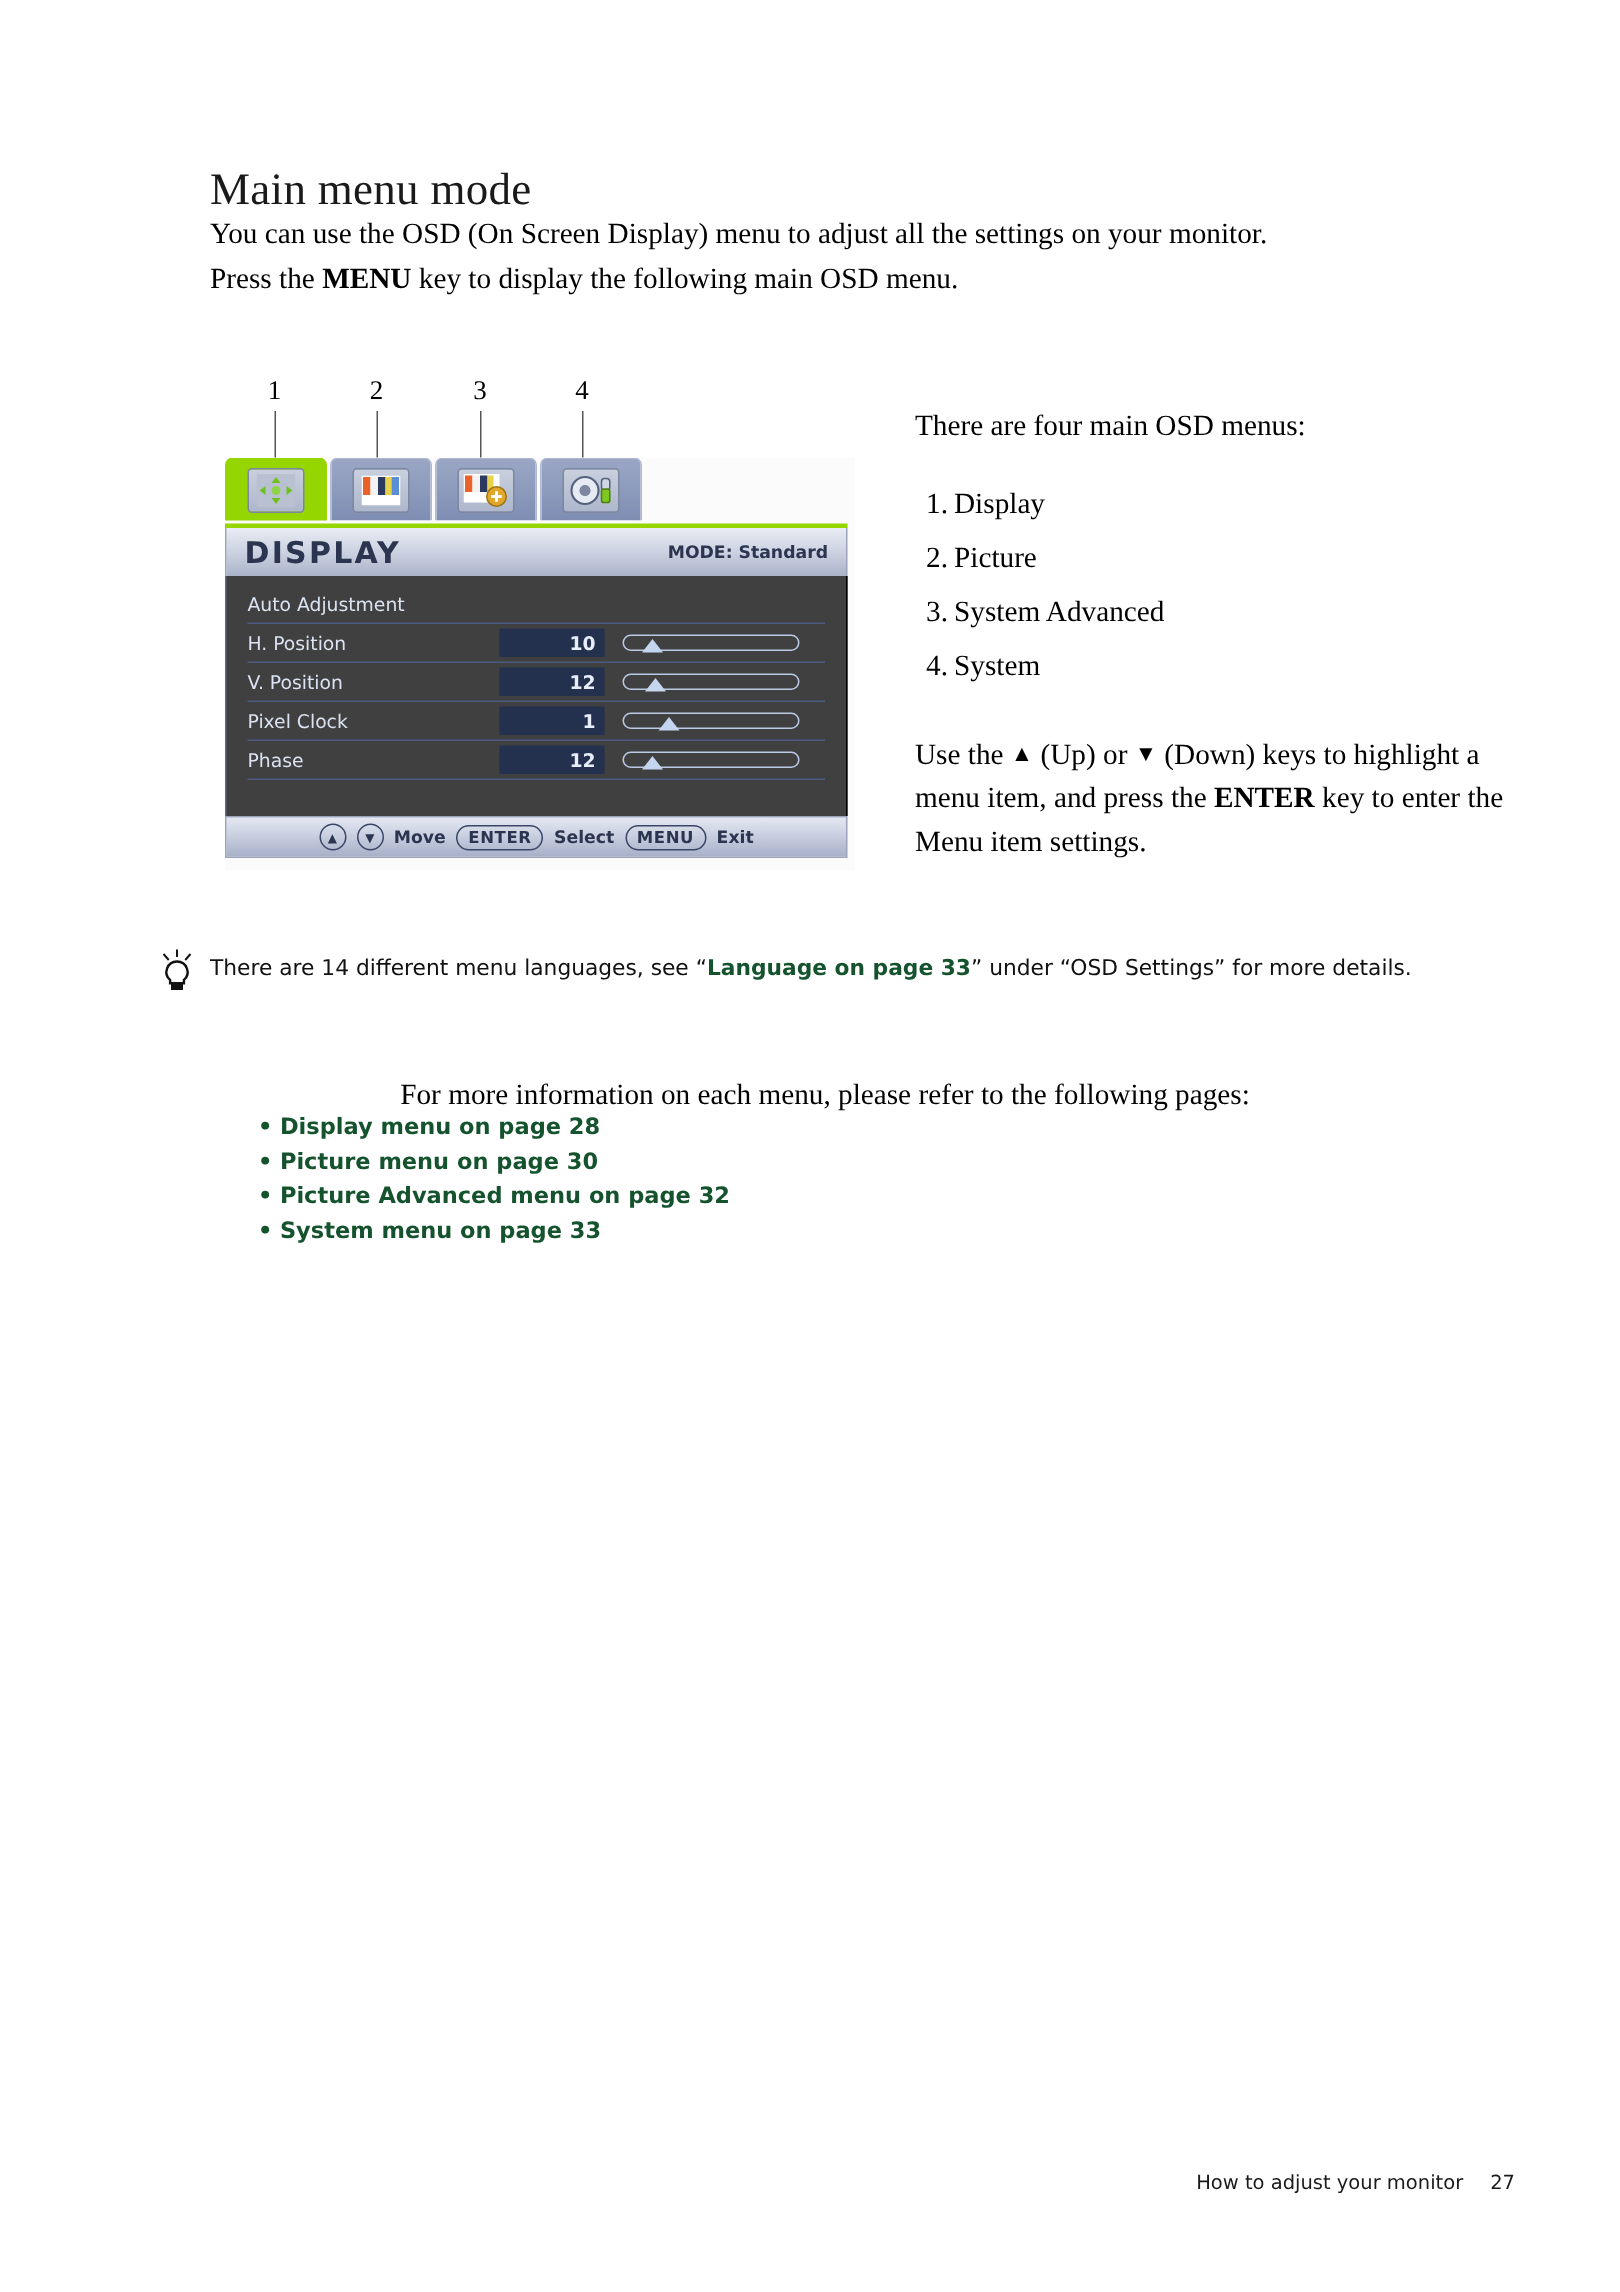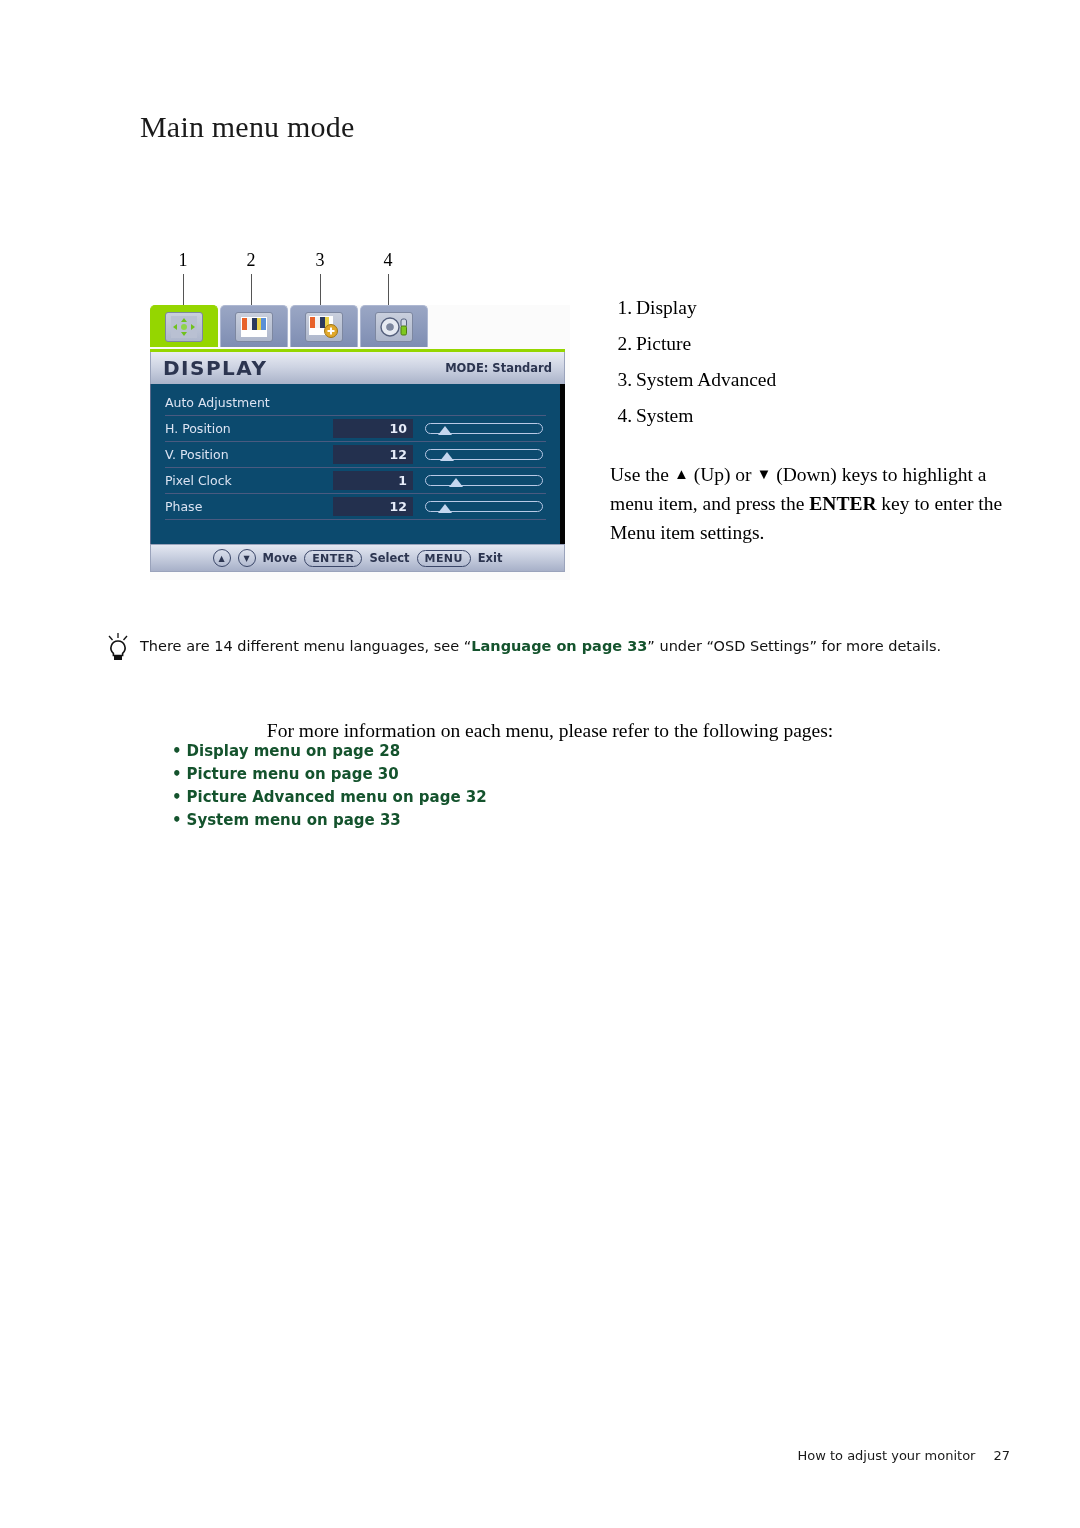--- a/index.html
+++ b/index.html
@@ -152,39 +152,39 @@
     font-size: 11.5px;
     font-weight: bold;
     color: #2c3550;
   }
 
   .osd-body {
     position: absolute;
     left: 0; top: 79px;
     width: 415px;
     height: 160px;
-    background: #0c4a6e;
+    background: #404040;
     border-left: 1px solid #5b6party;
     border-left: 1px solid #5b6a8c;
-    border-right: 5px solid #000000;
+    border-right: 1px solid #000000;
     box-sizing: border-box;
     padding: 6px 14px 0 14px;
   }
   .osd-row {
     height: 25px;
     display: flex;
     align-items: center;
     border-bottom: 1px solid #4a5a80;
     font-family: "DejaVu Sans", sans-serif;
     font-size: 12.5px;
     color: #dbe3f2;
   }
   .osd-row .label { width: 168px; }
   .osd-value {
-    width: 80px;
+    width: 70px;
     text-align: right;
     padding-right: 6px;
     background: #23304e;
     height: 19px;
     line-height: 19px;
     box-sizing: border-box;
     font-weight: bold;
     color: #e7edfa;
   }
   .slider {
@@ -338,20 +338,24 @@
   }
   .footer .pg { margin-left: 18px; }
 </style>
 </head>
 <body>
 
 <div class="page">
 
   <h1 class="page-title">Main menu mode</h1>
 
+  <div class="intro">
+    <span>You can use the OSD (On Screen Display) menu to adjust all the settings on your monitor.</span><br>
+    <span>Press the </span><span class="kw">MENU</span><span> key to display the following main OSD menu.</span>
+  </div>
 
   <div class="callouts">
     <span class="callout-num" style="left:33px">1</span>
     <span class="callout-num" style="left:101px">2</span>
     <span class="callout-num" style="left:170px">3</span>
     <span class="callout-num" style="left:238px">4</span>
     <span class="callout-line" style="left:33px;  height:38px"></span>
     <span class="callout-line" style="left:101px; height:38px"></span>
     <span class="callout-line" style="left:170px; height:38px"></span>
     <span class="callout-line" style="left:238px; height:38px"></span>
@@ -473,20 +477,21 @@
         <span class="keycap-pill">ENTER</span>
         <span>Select</span>
         <span class="keycap-pill">MENU</span>
         <span>Exit</span>
       </div>
 
     </div>
   </div>
 
   <div class="right-col">
+    <div>There are four main OSD menus:</div>
     <ul class="menu-list">
       <li>
         <span class="num">1.</span>
         <span>Display</span>
       </li>
       <li>
         <span class="num">2.</span>
         <span>Picture</span>
       </li>
       <li>

